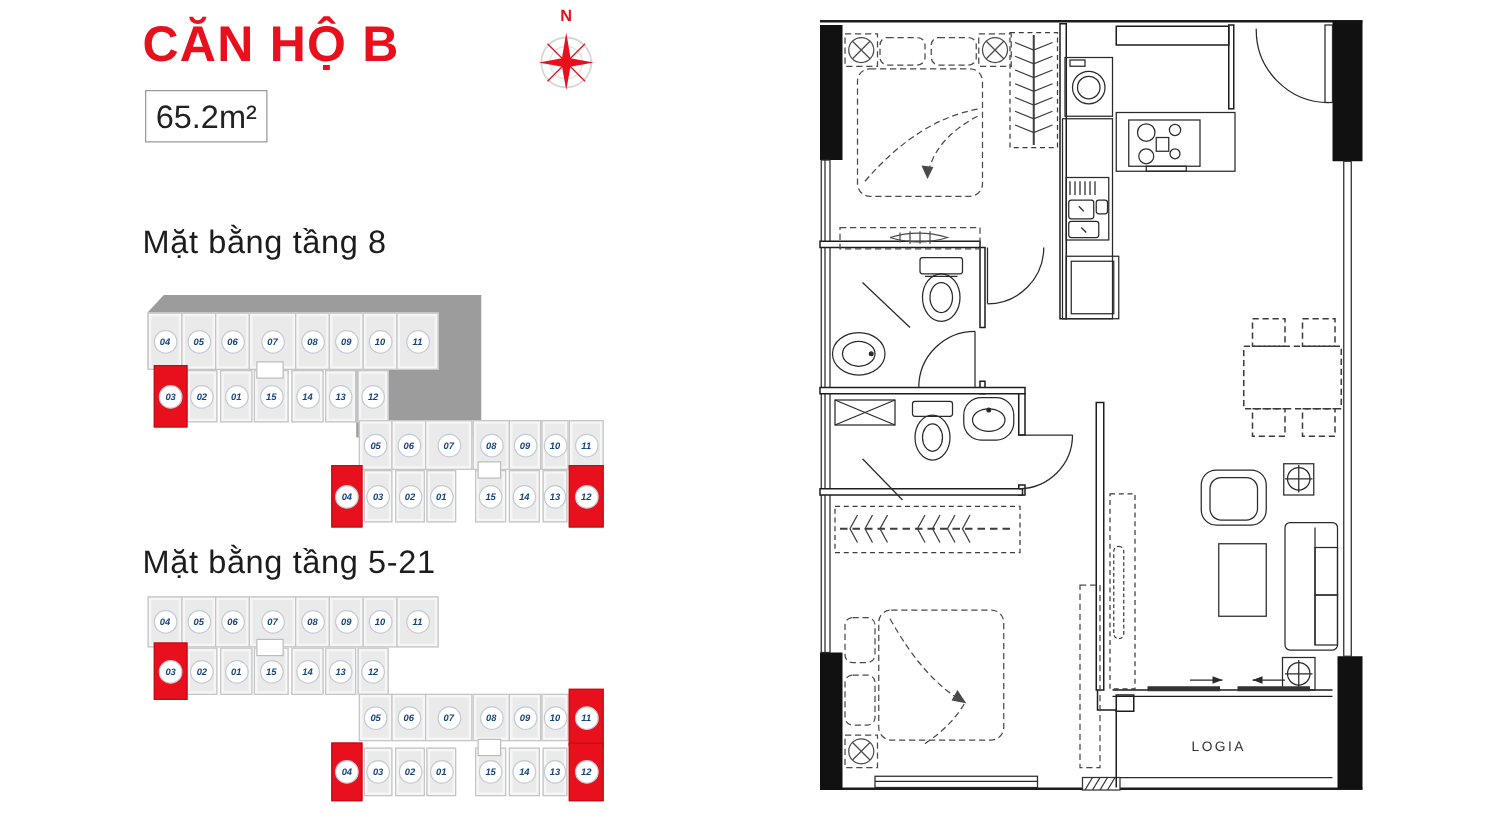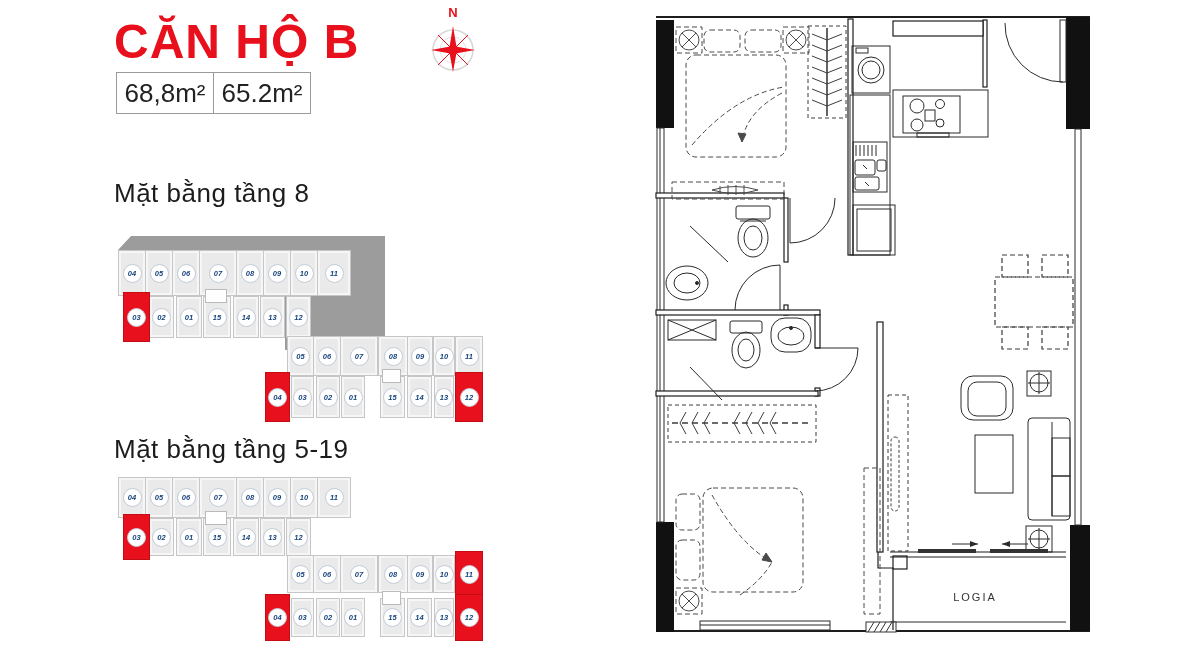--- a/index.html
+++ b/index.html
@@ -1,18 +1,18 @@
 <!DOCTYPE html>
 <html><head>
 <meta charset="utf-8">
 <style>
   html,body{margin:0;padding:0;background:#fff;}
   .page{position:relative;width:1200px;height:654px;background:#fff;overflow:hidden;
         font-family:"Liberation Sans",sans-serif;}
-  .title{position:absolute;left:114px;top:14px;font-size:48px;font-weight:800;
+  .title{position:absolute;left:114px;top:14px;font-size:40px;font-weight:800;
          letter-spacing:1px;}
   .area-table{position:absolute;left:116px;top:72px;display:flex;}
   .area-cell{width:96px;height:40px;border:1px solid #9a9a9a;display:flex;align-items:center;
              justify-content:center;font-size:26px;color:#222;background:#fff;}
   .area-cell + .area-cell{border-left:none;}
   .compass{position:absolute;left:425px;top:6px;width:56px;height:76px;text-align:center;}
   .compass-n{font-size:13px;font-weight:bold;line-height:14px;}
   .sec-heading{position:absolute;left:114px;font-size:26px;color:#1c1c1c;letter-spacing:0.5px;}
   .diagram{position:absolute;left:115px;width:372px;font-style:italic;}
   .unit-cell{position:absolute;background:#eaeaea;border:1px solid #c6c6c6;
@@ -25,21 +25,20 @@
   .plan-svg{position:absolute;left:642px;top:6px;}
 </style>
 </head>
 <body>
 
 <div class="page">
 
   <div class="title" style="color: rgb(232, 16, 28);">CĂN HỘ B</div>
 
   <div class="area-table">
-    <div class="area-cell">68,8m²</div>
     <div class="area-cell">65.2m²</div>
   </div>
 
   <div class="compass">
     <div class="compass-n" style="color: rgb(232, 16, 28);">N</div>
     <svg width="56" height="58" viewBox="0 0 56 58">
       <circle cx="28" cy="30" r="20" fill="none" stroke="#d7d7d7" stroke-width="1.5"></circle>
       <circle cx="28" cy="30" r="13" fill="none" stroke="#e3e3e3" stroke-width="1"></circle>
       <line x1="13" y1="15" x2="43" y2="45" stroke="#e8101c" stroke-width="1"></line>
       <line x1="43" y1="15" x2="13" y2="45" stroke="#e8101c" stroke-width="1"></line>
@@ -140,21 +139,21 @@
           <div class="unit-badge" style="color: rgb(21, 67, 125);">14</div>
         </div>
         <div class="unit-cell" style="left: 319px; top: 144px; width: 18px; height: 40px;">
           <div class="unit-badge" style="color: rgb(21, 67, 125);">13</div>
         </div>
         <div class="unit-cell hl" style="left: 340px; top: 140px; width: 26px; height: 48px; background: rgb(232, 16, 28);">
           <div class="unit-badge" style="color: rgb(21, 67, 125);">12</div>
         </div>
         <div class="notch" style="left: 267px; top: 137px; width: 17px; height: 12px;"></div>
       </div>
-      <div class="sec-heading" style="top: 434px;">Mặt bằng tầng 5-19</div>
+      <div class="sec-heading" style="top: 434px;">Mặt bằng tầng 5-21</div>
       <div class="diagram" style="top: 472px; height: 166px;">
         <div class="unit-cell" style="left: 3px; top: 5px; width: 26px; height: 39px;">
           <div class="unit-badge" style="color: rgb(21, 67, 125);">04</div>
         </div>
         <div class="unit-cell" style="left: 30px; top: 5px; width: 26px; height: 39px;">
           <div class="unit-badge" style="color: rgb(21, 67, 125);">05</div>
         </div>
         <div class="unit-cell" style="left: 57px; top: 5px; width: 26px; height: 39px;">
           <div class="unit-badge" style="color: rgb(21, 67, 125);">06</div>
         </div>

